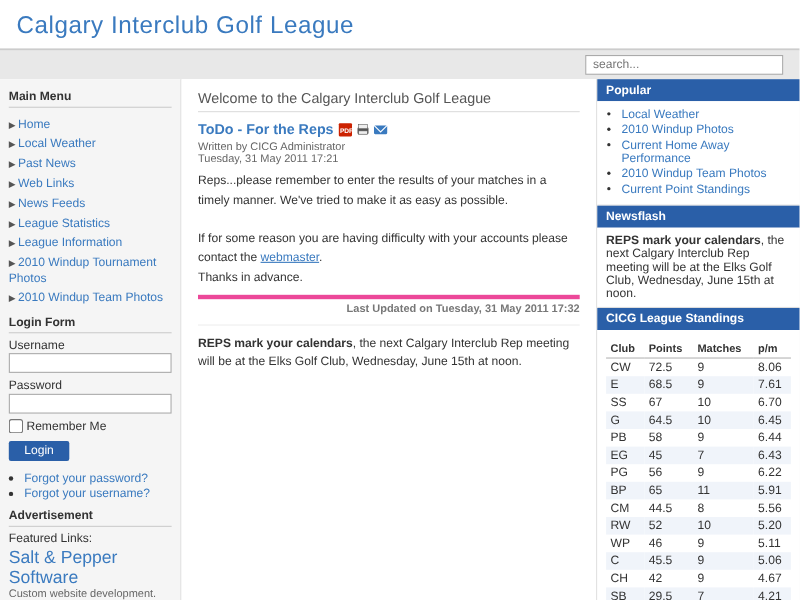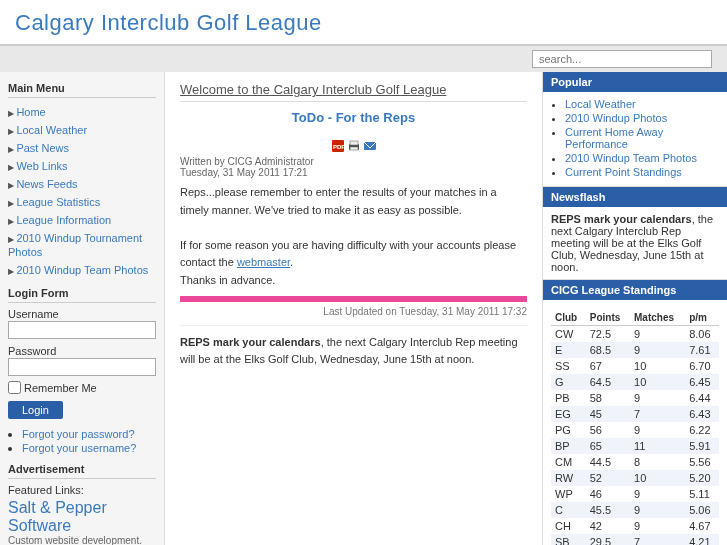--- a/index.html
+++ b/index.html
@@ -44,27 +44,27 @@
     .login-links li a { color: #3a7abf; text-decoration: none; font-size: 11px; }
 
     
     .advert-section { margin-top: 8px; }
     .advert-section p { font-size: 11px; margin-bottom: 3px; }
     .advert-section a { color: #3a7abf; text-decoration: none; font-size: 16px; }
     .advert-section .advert-small { font-size: 10px; color: #666; }
     .advert-section .ads-by { font-size: 10px; color: #3a7abf; margin-top: 6px; }
 
     
-    .main-welcome { font-size: 13px; color: #555; margin-bottom: 8px; border-bottom: 1px solid #ddd; padding-bottom: 4px; text-decoration: underline; }
-    .article-title { font-size: 13px; font-weight: bold; color: #3a7abf; margin-bottom: 3px; display: flex; align-items: center; gap: 14px; flex-direction: column; }
+    .main-welcome { font-size: 13px; color: #555; margin-bottom: 8px; border-bottom: 1px solid #ddd; padding-bottom: 4px; }
+    .article-title { font-size: 13px; font-weight: bold; color: #3a7abf; margin-bottom: 3px; display: flex; align-items: center; gap: 4px; }
     .article-icons { display: inline-flex; gap: 2px; align-items: center; }
     .article-meta { font-size: 10px; color: #666; margin-bottom: 6px; }
     .article-body { font-size: 11px; line-height: 1.6; color: #333; }
     .article-body a { color: #3a7abf; }
-    .article-updated { font-size: 10px; color: #777; text-align: right; margin: 6px 0; border-top: 6px solid #ec4899; padding-top: 4px; }
+    .article-updated { font-size: 10px; color: #777; text-align: right; margin: 6px 0; border-top: 4px solid #ec4899; padding-top: 4px; font-weight: bold; }
 
     
     .article-bold { font-size: 11px; line-height: 1.6; color: #333; margin-top: 8px; border-top: 1px solid #eee; padding-top: 8px; }
     .article-bold strong { font-weight: bold; }
 
     
     .rs-box { margin-bottom: 0; }
     .rs-title { background: #2a5fa8; color: #fff; font-size: 11px; font-weight: bold; padding: 4px 8px; }
     .rs-content { padding: 6px 8px; background: #fff; border-bottom: 1px solid #ddd; }
     .rs-content ul { list-style: disc; padding-left: 14px; }

